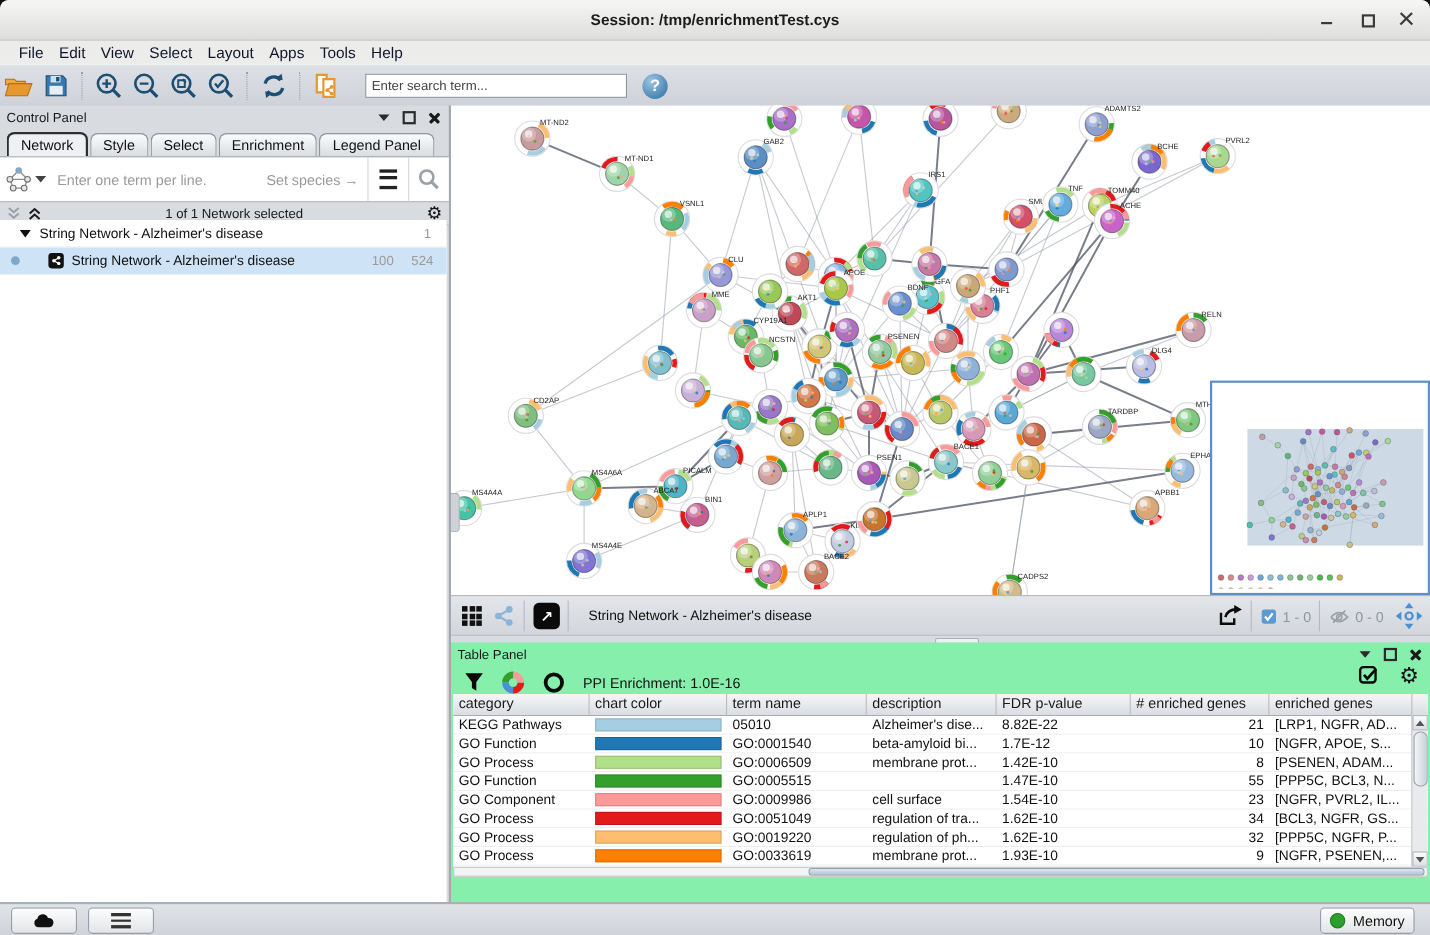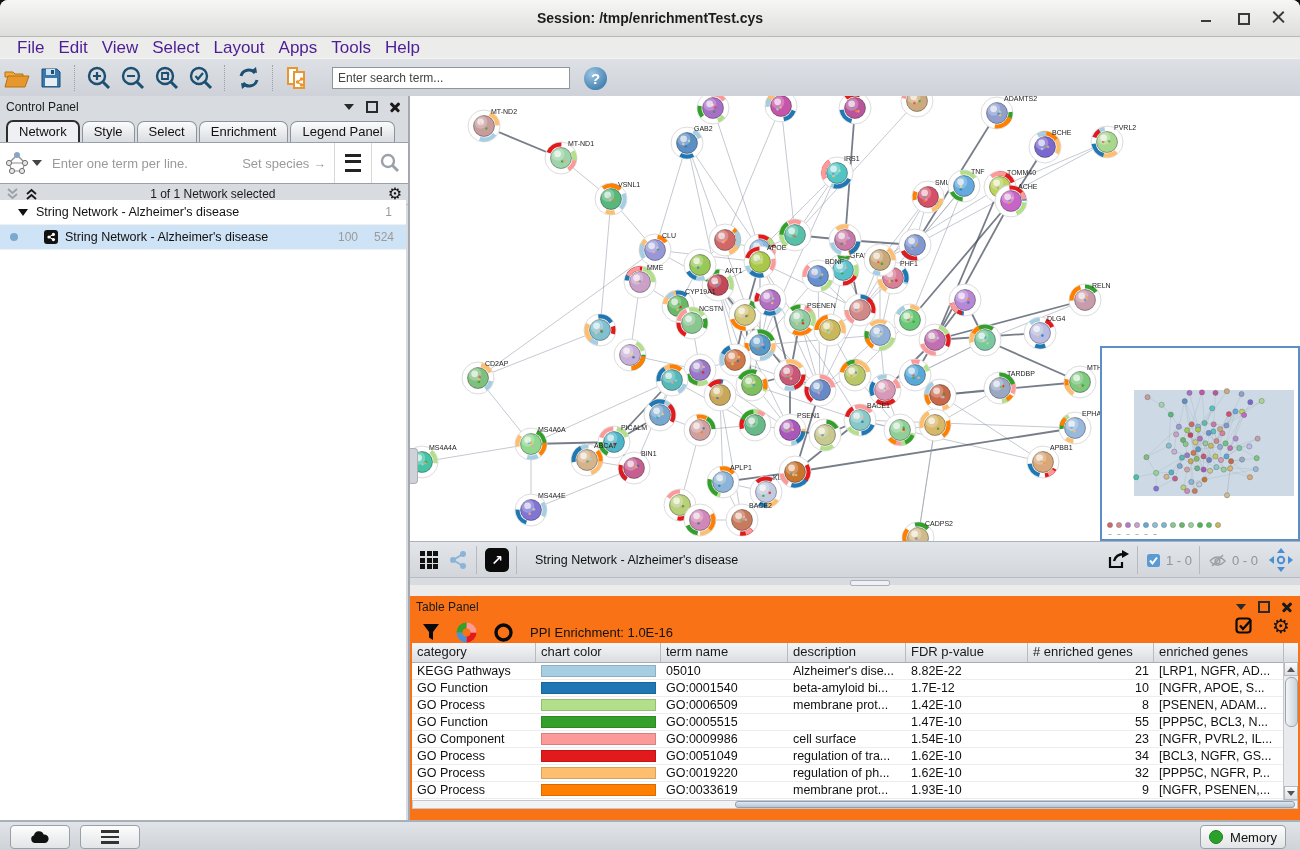--- a/index.html
+++ b/index.html
@@ -8,21 +8,21 @@
   #titlebar{position:absolute;left:0;top:0;width:1300px;height:36px;background:linear-gradient(#f6f6f4,#dededc);border-bottom:1px solid #b9b9b7;display:flex;align-items:center;justify-content:center;}
   #titlebar .title{font-weight:bold;font-size:14px;color:#1c1c1c;}
   #win-controls{position:absolute;right:14px;top:0;height:36px;display:flex;align-items:center;gap:22px;}
   .winbtn{width:14px;height:14px;position:relative;cursor:default;}
   #btn-min::after{content:"";position:absolute;left:1px;right:3px;bottom:3px;border-bottom:2px solid #3a3a3a;}
   #btn-max::after{content:"";position:absolute;left:2px;top:2px;width:8px;height:8px;border:2px solid #3a3a3a;}
   #btn-close::before,#btn-close::after{content:"";position:absolute;left:-1px;top:5px;width:15px;height:2.4px;background:#3a3a3a;}
   #btn-close::before{transform:rotate(45deg);} #btn-close::after{transform:rotate(-45deg);}
   
   #menubar{position:absolute;left:0;top:37px;width:1300px;height:21px;background:#ececea;display:flex;align-items:center;padding-left:10px;gap:0;}
-  .menu-item{font-size:17px;color:#4c1d95;padding:2px 7px;cursor:default;}
+  .menu-item{font-size:14px;color:#0f172a;padding:2px 7px;cursor:default;}
   
   #toolbar{position:absolute;left:0;top:58px;width:1300px;height:38px;background:linear-gradient(#dde0e5,#ced2d8);border-top:1px solid #f2f2f2;border-bottom:1px solid #aeb2b8;display:flex;align-items:center;}
   .tb-btn{width:30px;height:30px;display:flex;align-items:center;justify-content:center;margin:0 2px;}
   .tb-sep{width:1px;height:26px;margin:0 6px;border-left:1px dotted #9aa0a8;}
   #search-input{width:226px;height:20px;border:1px solid #8f959c;background:#fff;font-size:12px;padding:0 5px;color:#333;margin-left:18px;}
   #search-input::placeholder{color:#444;}
   #help-btn{margin-left:14px;width:23px;height:23px;border-radius:50%;background:radial-gradient(circle at 35% 30%,#9cc4e2,#4a86b4 70%);color:#fff;font-weight:bold;font-size:15px;display:flex;align-items:center;justify-content:center;}
   
   #main{position:absolute;left:0;top:96px;width:1300px;height:724px;}
   #control-panel{position:absolute;left:0;top:0;width:408px;height:724px;background:#d8dbe0;border-right:2px solid #a5a9af;}
@@ -69,21 +69,21 @@
   .nt-sep{width:1px;height:28px;border-left:1px solid #b6bac0;margin:0 7px;}
   .grid-ic{display:grid;grid-template-columns:repeat(3,5px);grid-template-rows:repeat(3,5px);gap:1.5px;margin-left:10px;}
   .grid-ic div{background:#111;}
   .blackbox{width:24px;height:24px;background:#0a0a0a;border-radius:5px;color:#fff;display:flex;align-items:center;justify-content:center;font-size:14px;font-weight:bold;}
   #net-title{font-size:12.5px;color:#111;margin-left:10px;flex:1;}
   .badge{display:flex;align-items:center;gap:5px;color:#8f959e;font-size:13px;}
   
   #h-divider{position:absolute;left:0;top:481px;width:890px;height:7px;background:#d8dbe0;border-top:1px solid #b9bdc3;}
   #h-divider .grip{position:absolute;left:440px;top:2px;width:38px;height:4px;background:#eef0f3;border:1px solid #aab0b8;border-radius:2px;}
   
-  #table-panel{position:absolute;left:0;top:500px;width:890px;height:236px;background:#f97316;}
+  #table-panel{position:absolute;left:0;top:488px;width:890px;height:236px;background:#86efac;}
   #tp-toolbar{height:29px;display:flex;align-items:center;gap:16px;padding-left:12px;}
   #ppi-label{font-size:13px;color:#111;}
   #tp-right-icons{position:absolute;right:10px;top:20px;display:flex;gap:18px;align-items:center;}
   #enrich-table{position:absolute;left:2px;top:47px;width:886px;height:157px;background:#fff;overflow:hidden;}
   .tbl-header{display:flex;height:19px;background:linear-gradient(#f5f6f7,#dadde1);border-bottom:1px solid #a8adb4;}
   .tbl-header .cell{font-size:13px;color:#1a1a1a;border-right:1px solid #b8bcc2;padding:1px 5px 0;box-sizing:border-box;overflow:hidden;white-space:nowrap;}
   .tbl-row{display:flex;height:16px;border-bottom:1px solid #ededed;background:#fff;}
   .tbl-row .cell{font-size:12.5px;color:#111;padding:0 5px;box-sizing:border-box;overflow:hidden;white-space:nowrap;display:flex;align-items:center;}
   .cell.num{justify-content:flex-end;}
   .swatch{width:100%;height:12px;border:1px solid rgba(0,0,0,0.15);box-sizing:border-box;}

